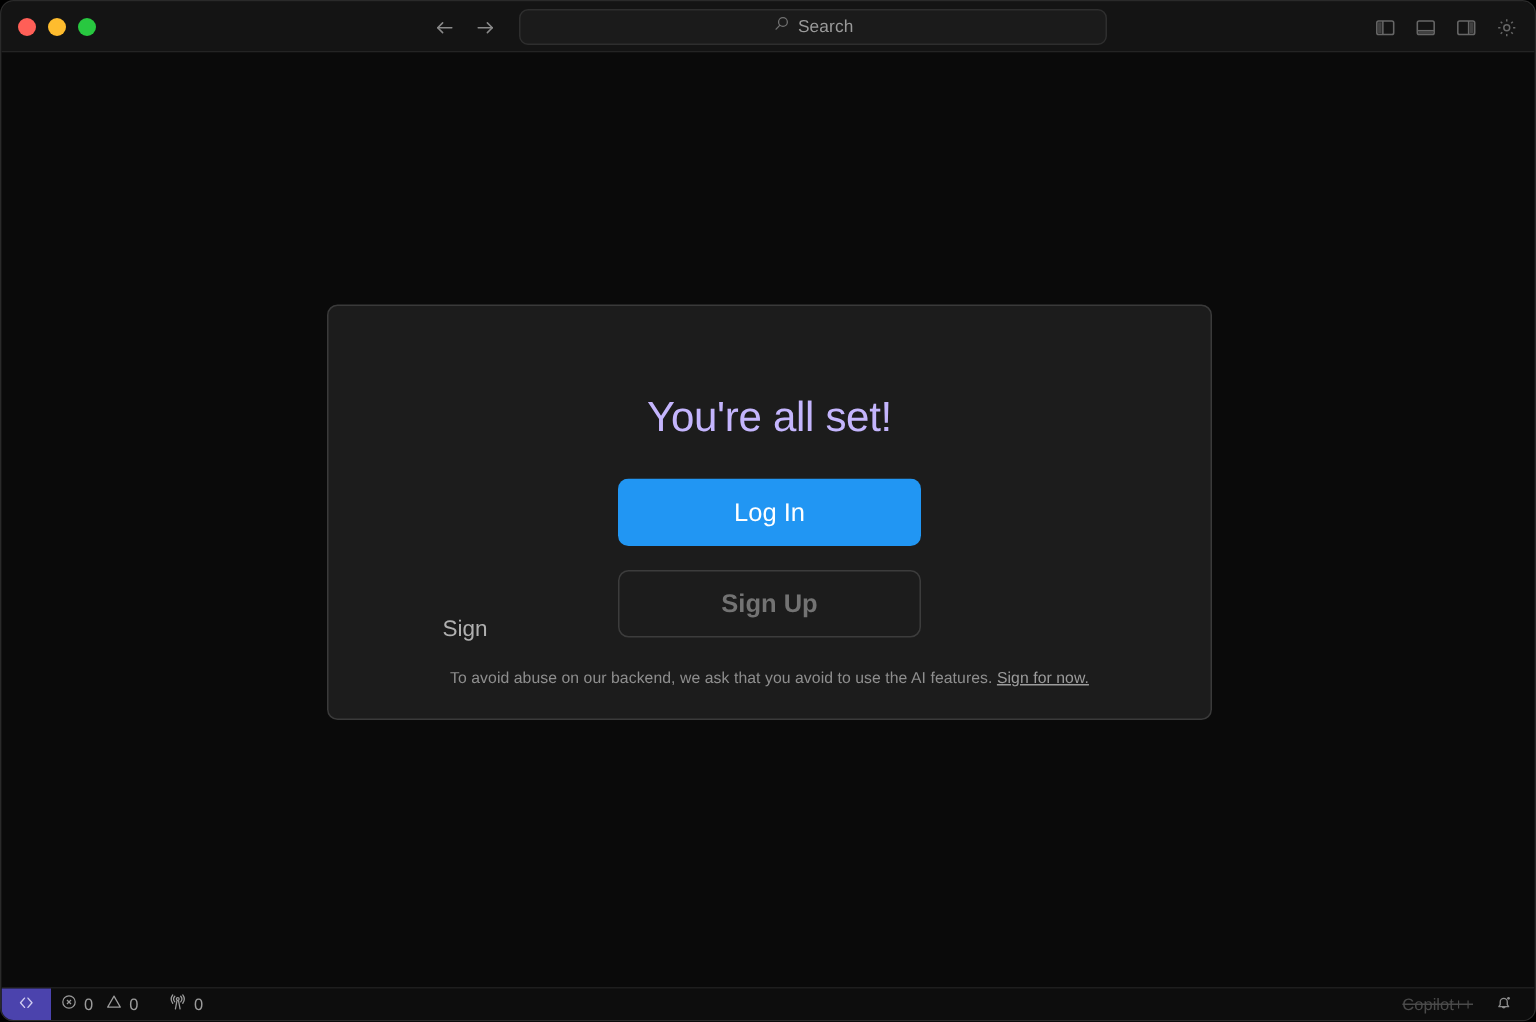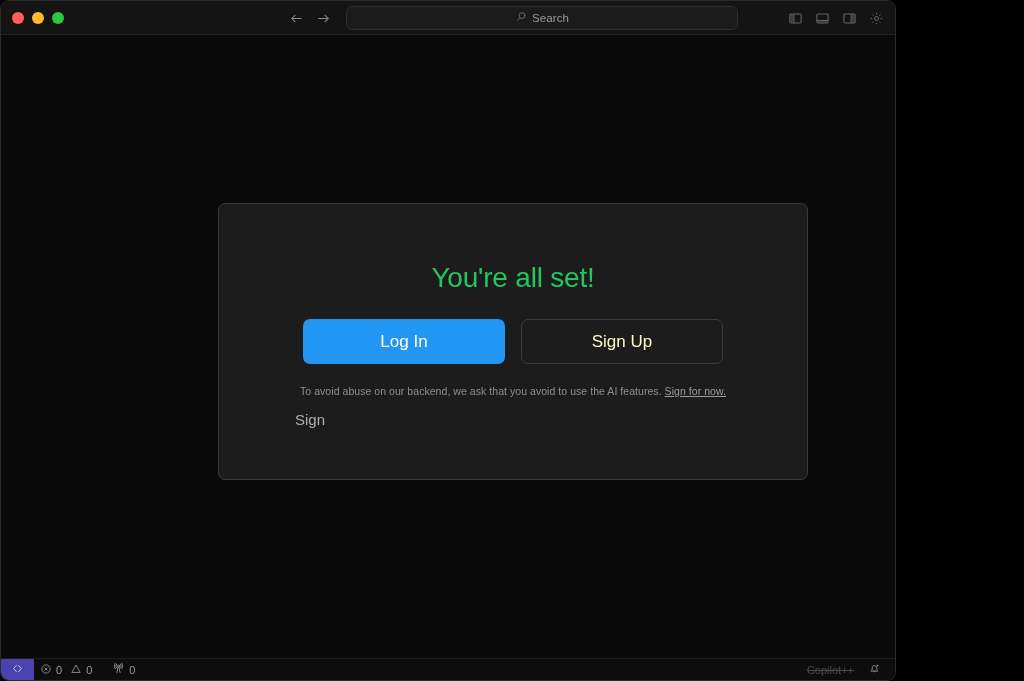--- a/index.html
+++ b/index.html
@@ -6,21 +6,21 @@
   * { margin:0; padding:0; box-sizing:border-box; }
   html, body {
     width:1024px; height:681px;
     background:#000;
     font-family:"Liberation Sans", sans-serif;
     overflow:hidden;
   }
 
   .window {
     position:relative;
-    width:896px; height:681px;
+    width:1024px; height:681px;
     background:#0a0a0a;
     border:1px solid #2a2a2a;
     border-radius:9px;
     overflow:hidden;
     display:flex; flex-direction:column;
   }
 
   
   .titlebar {
     position:relative;
@@ -93,47 +93,49 @@
     background:#1c1c1c;
     border:1px solid #3a3a3a;
     border-radius:7px;
     display:flex; flex-direction:column; align-items:center;
   }
 
   .card-title {
     margin-top:60px;
     font-size:28px;
     font-weight:400;
-    color:#22c55e;
+    color:#c4b5fd;
     letter-spacing:-0.2px;
     line-height:1;
   }
 
   .btn-row {
     margin-top:27px;
     display:flex;
     gap:16px;
+    flex-direction:column;
   }
   .btn {
     width:202px; height:45px;
     border-radius:7px;
     display:flex; align-items:center; justify-content:center;
     font-size:17px;
     cursor:pointer;
     border:1px solid transparent;
     user-select:none;
   }
   .btn-primary {
     background:#2196f3;
     color:#ffffff;
   }
   .btn-ghost {
     background:transparent;
     border:1px solid #3c3c3c;
-    color:#fef9c3;
+    color:#737373;
+    font-weight:bold;
   }
 
   .note {
     margin-top:21px;
     font-size:10.5px;
     color:#8e8e8e;
     letter-spacing:.05px;
     text-align:center;
   }
   .note .skiplink {

